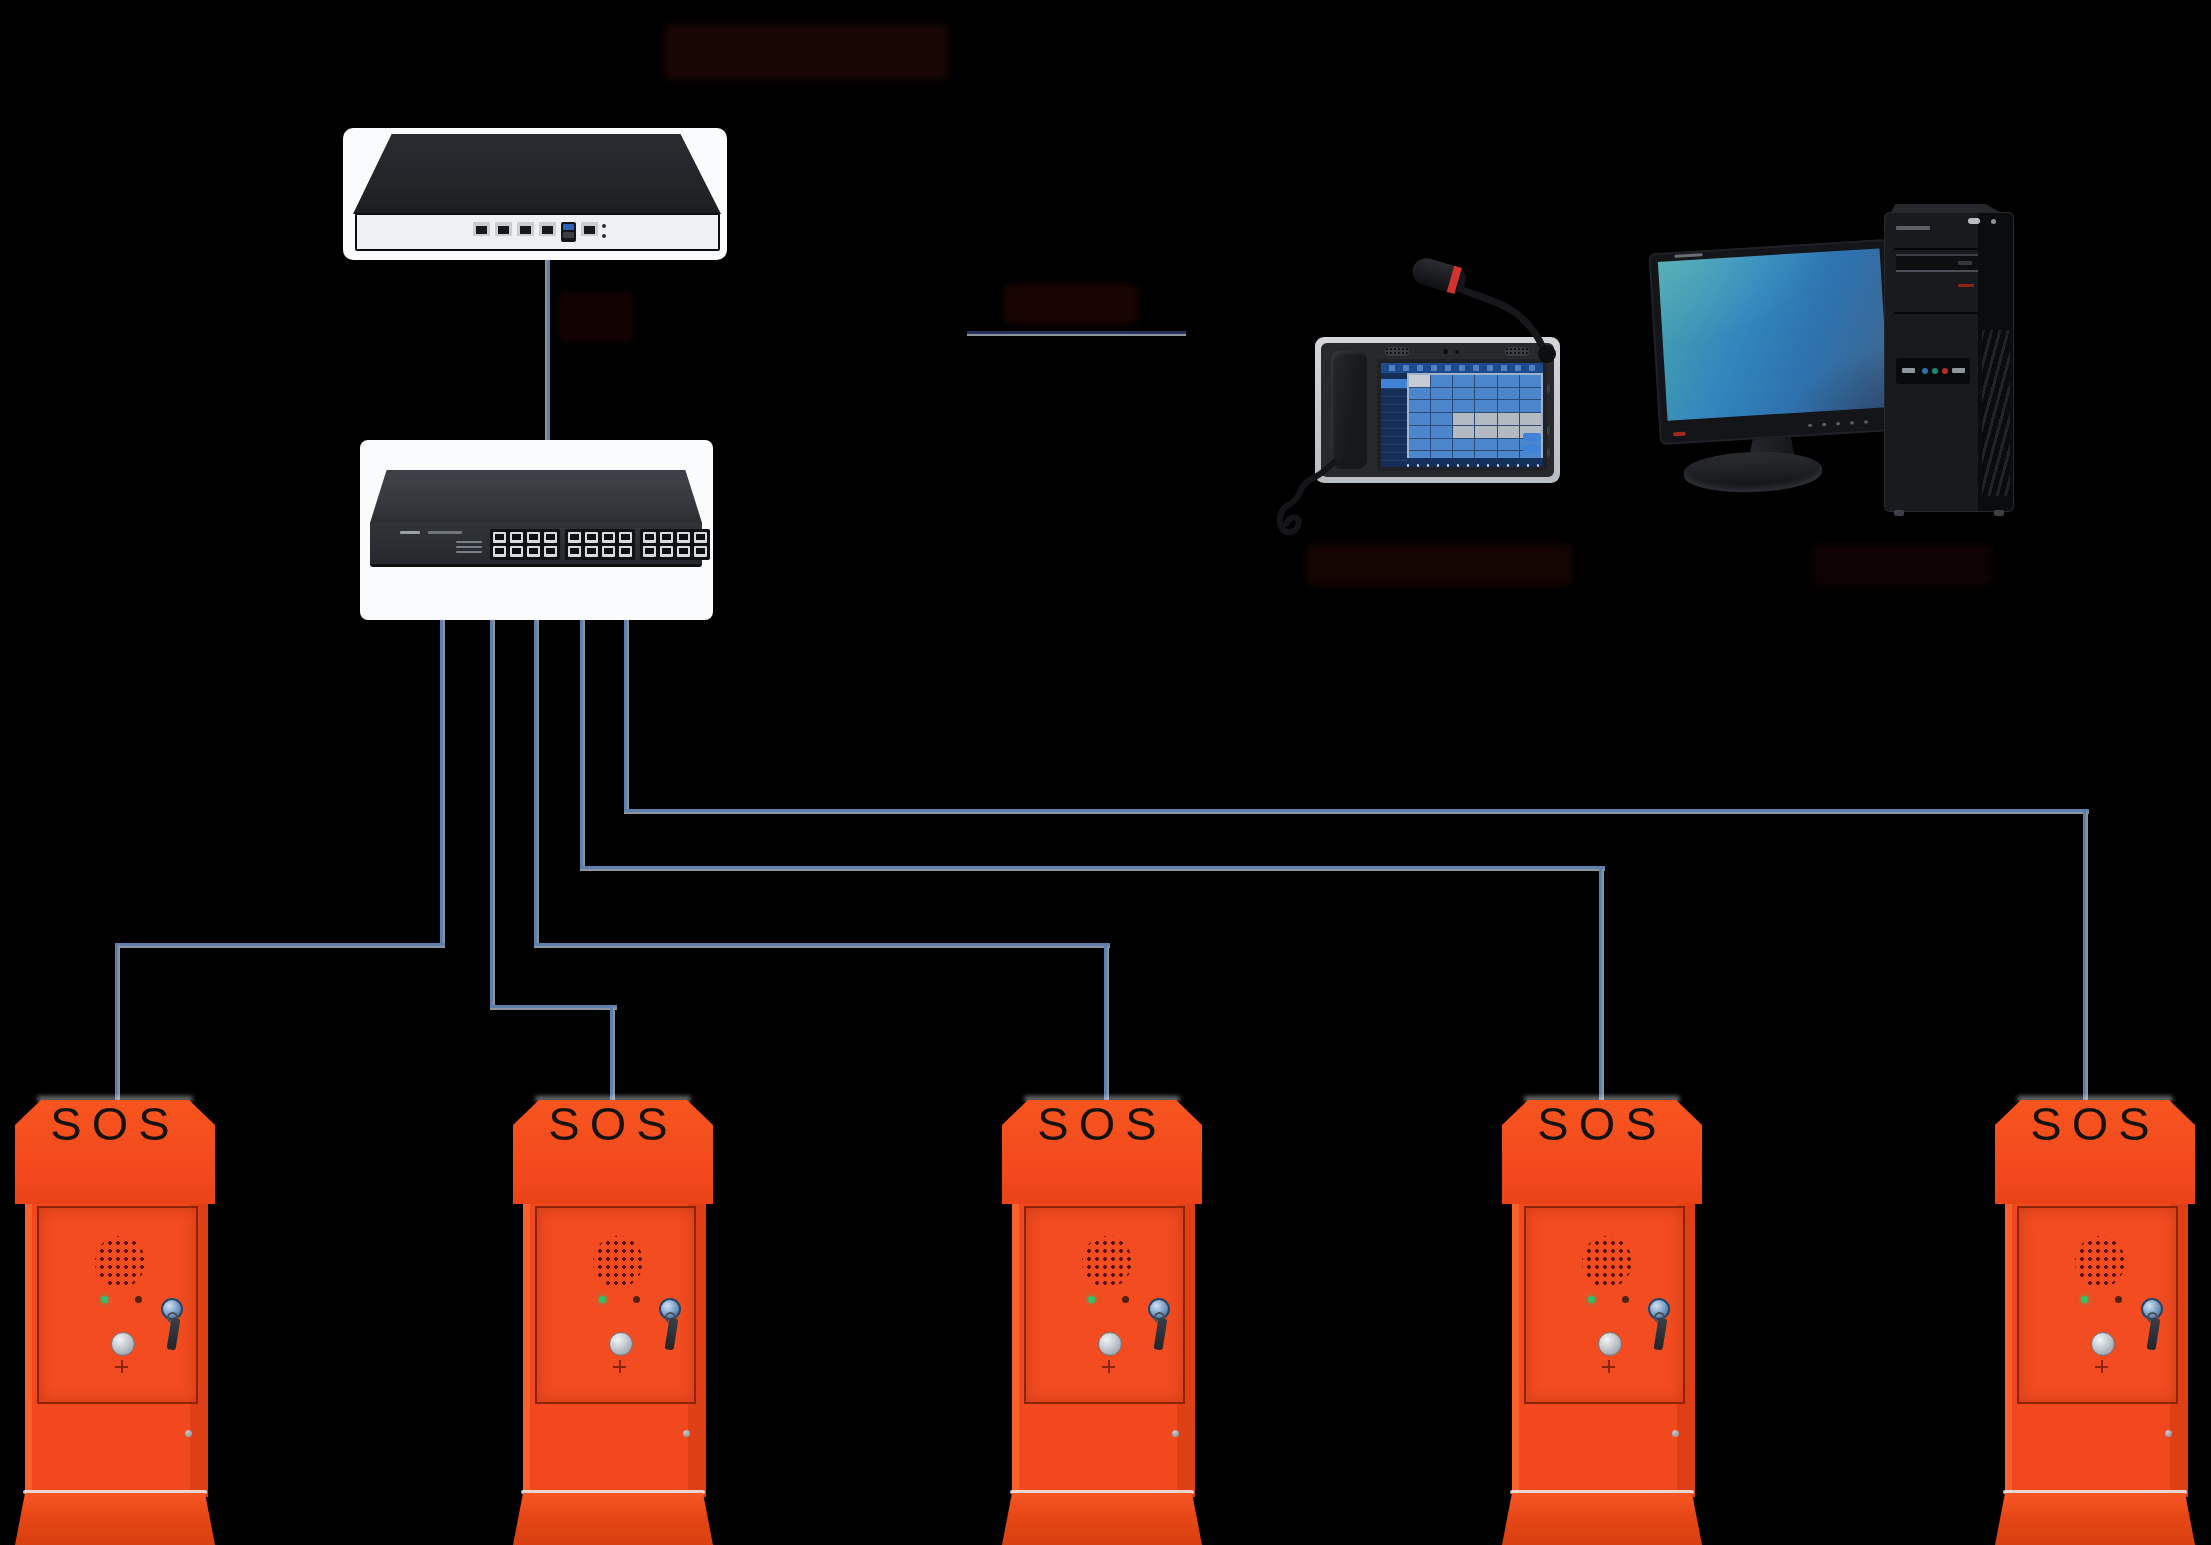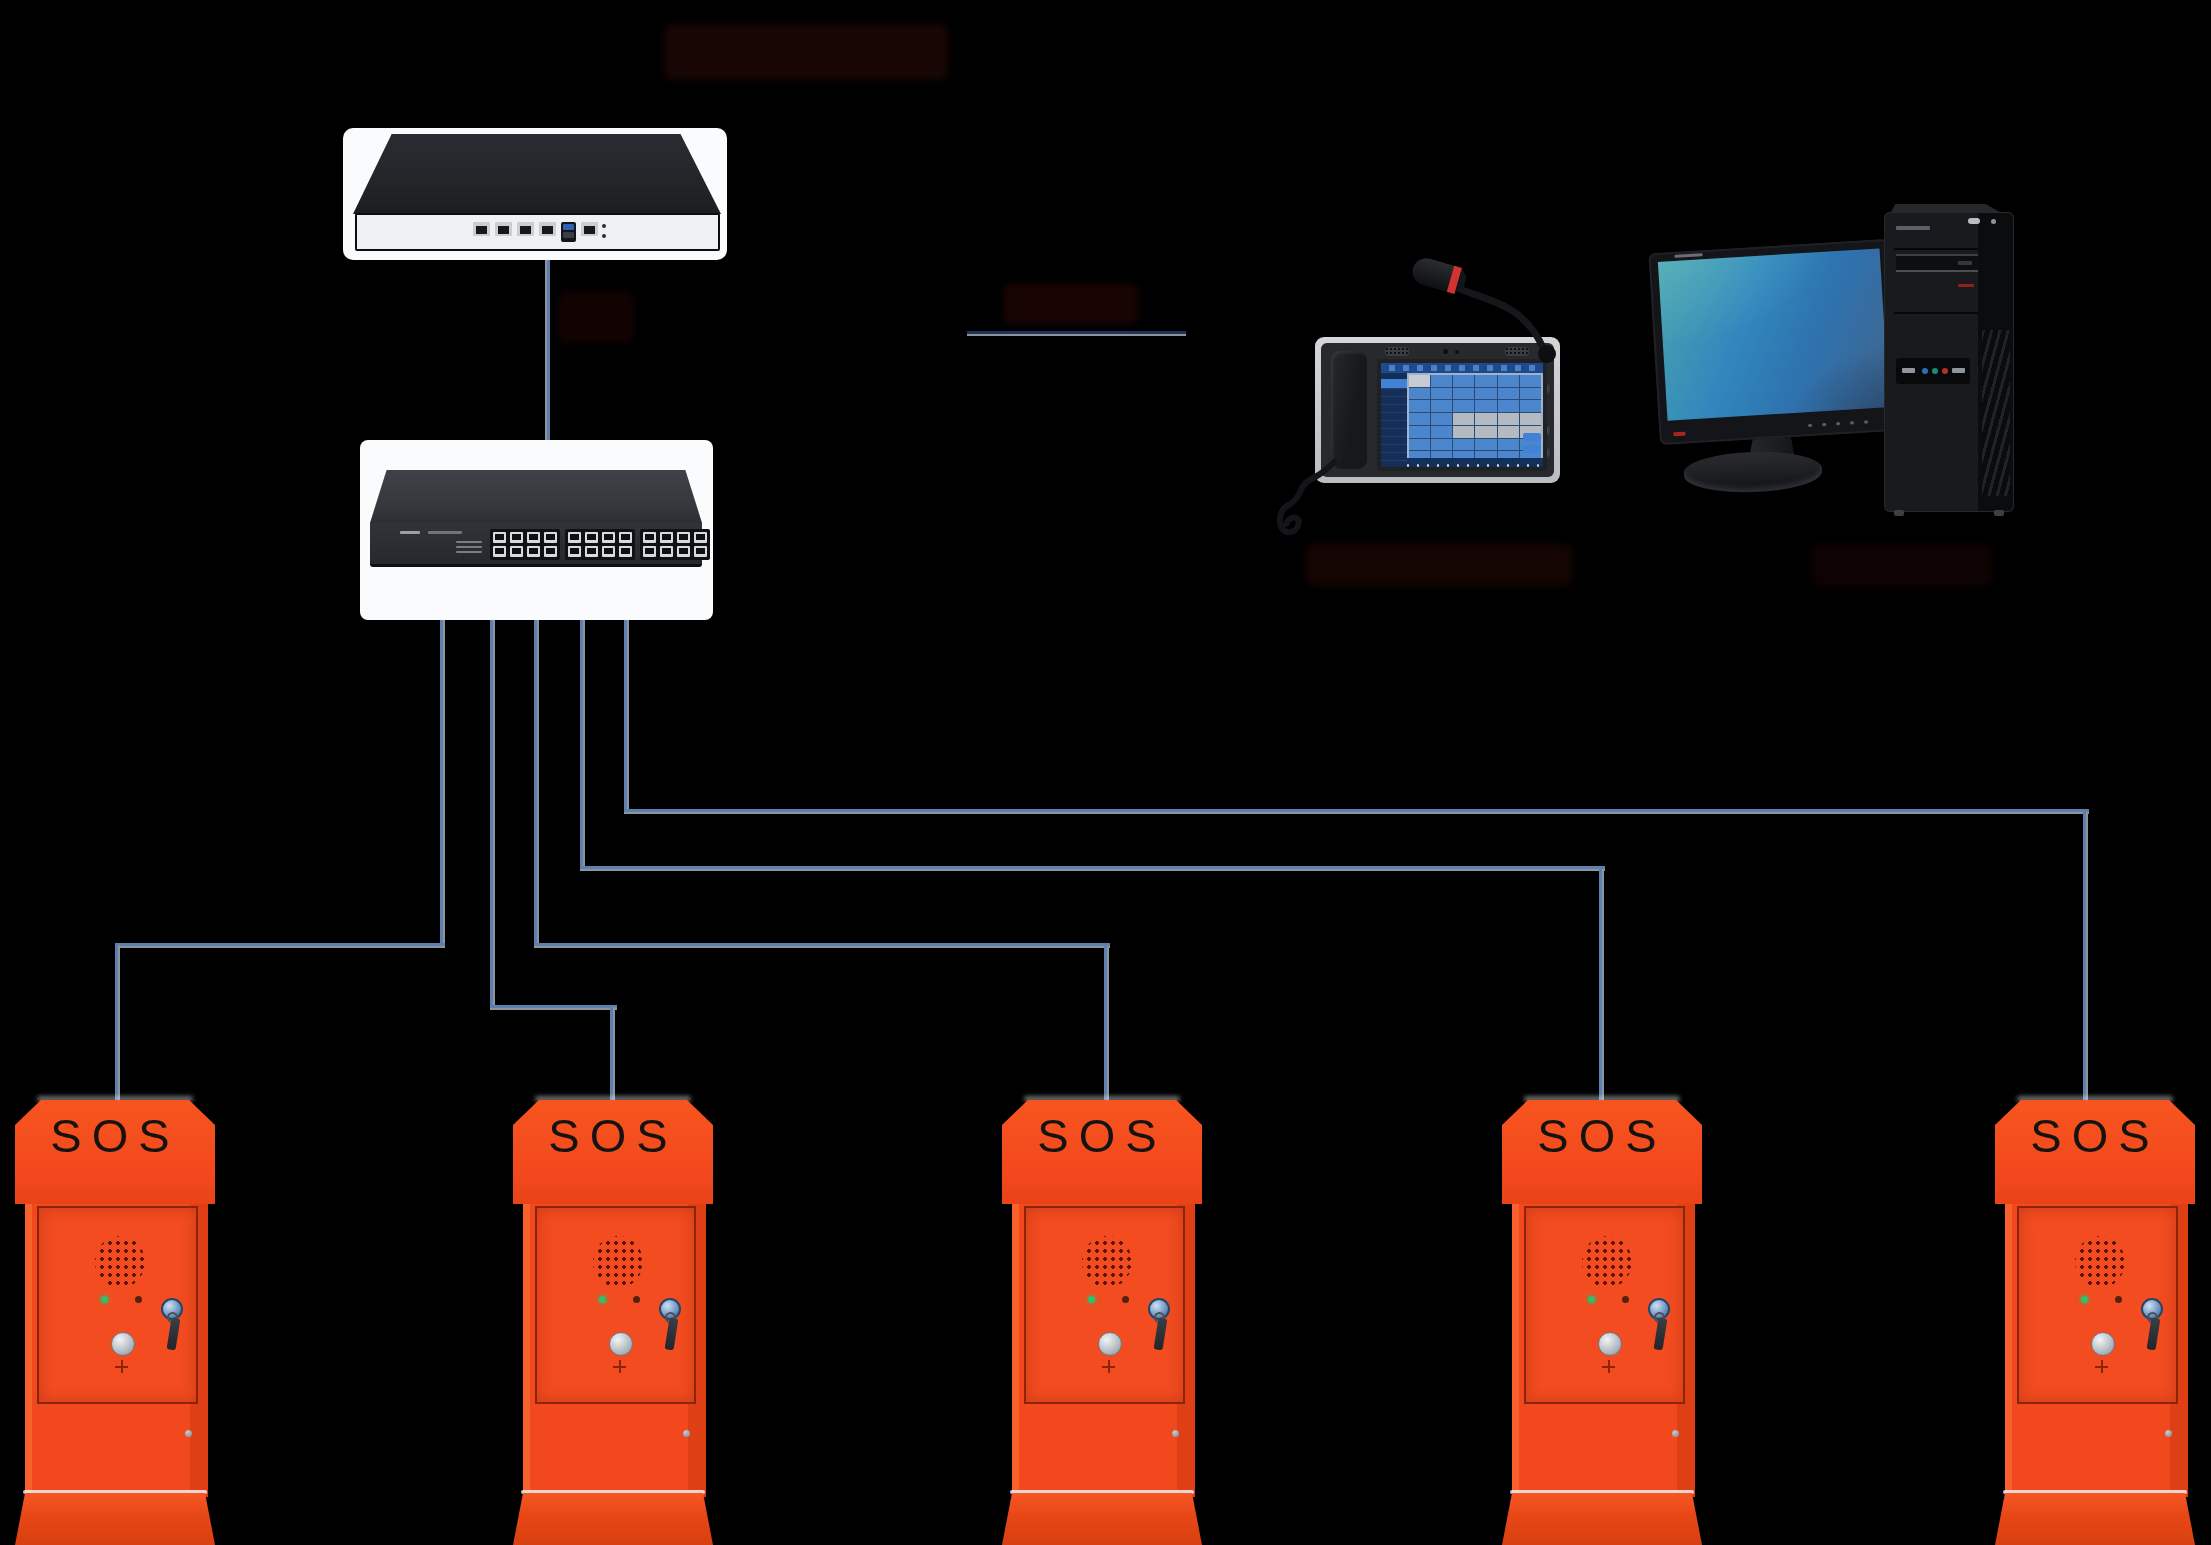--- a/index.html
+++ b/index.html
@@ -123,21 +123,21 @@
     background:repeating-linear-gradient(105deg,#202227 0 3px,#0a0b0d 3px 8px);border-radius:3px;}
   .t-feet{position:absolute;bottom:-4px;width:10px;height:6px;background:#3c4046;border-radius:2px;}
 
   
   .sos-box{position:absolute;top:1100px;width:200px;height:445px;z-index:3;}
   .sos-glow{position:absolute;left:22px;top:-4px;width:156px;height:6px;border-radius:4px;
     background:rgba(235,238,242,.45);filter:blur(2px);}
   .sos-head{position:absolute;left:0;top:0;width:200px;height:104px;
     background:linear-gradient(180deg,#f7551f 0%,#f2481d 70%,#ea4318 100%);
     clip-path:polygon(13% 0,87% 0,100% 24%,100% 100%,0 100%,0 24%);}
-  .sos-label{display:block;text-align:center;margin-top:12px;font-size:47px;line-height:1;
+  .sos-label{display:block;text-align:center;font-size:47px;line-height:1;
     letter-spacing:10px;color:#151310;font-weight:normal;}
   .sos-body{position:absolute;left:10px;top:88px;width:183px;height:309px;
     background:linear-gradient(90deg,#f8602c 0 4%,#f1481d 4% 90%,#df3f15 90%);}
   .sos-door{position:absolute;left:22px;top:106px;width:161px;height:198px;background:#f24c20;
     border:2px solid #8c2409;box-sizing:border-box;box-shadow:inset 0 0 16px rgba(140,30,5,.35);}
   .spk{position:absolute;left:56px;top:28px;width:50px;height:52px;border-radius:50%;
     background-image:radial-gradient(circle,#5c1504 1.7px,transparent 2.1px);background-size:8px 8px;background-position:3px 3px;}
   .led{position:absolute;width:7px;height:7px;border-radius:50%;}
   .led.green{left:62px;top:88px;background:#2ec06a;box-shadow:0 0 5px #2ec06a;}
   .led.off{left:96px;top:88px;background:#55200f;}

